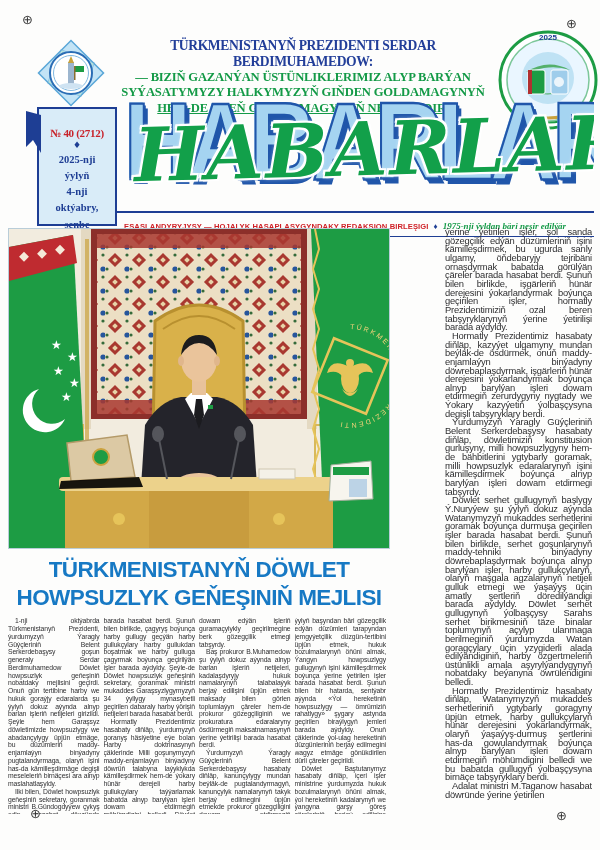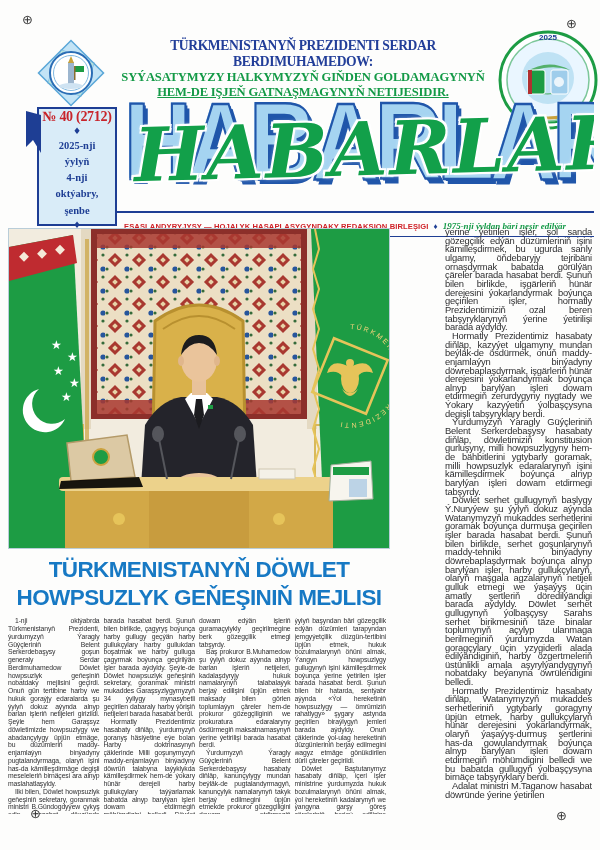--- a/index.html
+++ b/index.html
@@ -16,21 +16,21 @@
 
   .emblem{position:absolute;}
   .emblem-left{left:34px;top:36px;}
   .emblem-right{left:498px;top:28px;}
 
   
   .issue-box{position:absolute;left:37px;top:107px;width:80px;height:119px;
              background:#d9ecf8;border:2.5px solid #1e3e94;box-sizing:border-box;
              text-align:center;font-family:"Liberation Serif",serif;font-weight:bold;}
   .issue-ribbon{position:absolute;left:-13px;top:2px;}
-  .issue-no{margin-top:0;font-size:14px;color:#c8242b;letter-spacing:-0.3px;}
+  .issue-no{margin-top:18px;font-size:11px;color:#c8242b;letter-spacing:-0.3px;}
   .diam{color:#1e3e94;font-size:9px;line-height:1.4;font-family:"DejaVu Sans",sans-serif;}
   .issue-date{font-size:10.5px;color:#1e3e94;line-height:1.55;text-align:center;}
 
   .masthead{position:absolute;left:124px;top:100px;width:470px;height:112px;overflow:hidden;}
   .mast-block{position:absolute;left:0;top:-20px;width:470px;
       font-family:"Liberation Sans",sans-serif;font-weight:bold;font-size:92px;
       letter-spacing:-5px;color:#a5d4f1;-webkit-text-stroke:2px #2056aa;
       text-shadow:4px 4px 0 #2056aa,2px 2px 0 #2056aa,-1px -1px 0 #7cb6e4;
       transform:scale(1.02,1.18);transform-origin:left top;white-space:nowrap;}
   .mast-script{position:absolute;left:10px;top:6px;width:470px;
@@ -83,20 +83,21 @@
       <rect x="34" y="26" width="6" height="22" fill="#9db6cf"></rect>
       <polygon points="37,20 34,27 40,27" fill="#c8a23c"></polygon>
       <rect x="41" y="30" width="9" height="6" fill="#1d9c44"></rect>
       <rect x="40" y="30" width="1.5" height="14" fill="#8a6d2f"></rect>
       <ellipse cx="37" cy="50" rx="12" ry="3" fill="#cfe3f2"></ellipse>
     </svg>
   </div>
 
   <div class="quote">
     <div class="q1">TÜRKMENISTANYŇ PREZIDENTI SERDAR BERDIMUHAMEDOW:</div>
+    <div class="q2">— BIZIŇ GAZANÝAN ÜSTÜNLIKLERIMIZ ALYP BARÝAN</div>
     <div class="q2">SYÝASATYMYZY HALKYMYZYŇ GIŇDEN GOLDAMAGYNYŇ</div>
     <div class="q2 u">HEM-DE IŞJEŇ GATNAŞMAGYNYŇ NETIJESIDIR.</div>
   </div>
 
   <div class="emblem emblem-right">
     <svg width="100" height="104" viewBox="0 0 100 104">
       <circle cx="50" cy="52" r="48" fill="#ffffff" stroke="#1d9c44" stroke-width="3"></circle>
       <circle cx="50" cy="52" r="41" fill="#eaf6ff" stroke="#7cc79a" stroke-width="1.5"></circle>
       <text x="50" y="12" text-anchor="middle" font-size="8" font-weight="bold" fill="#1e3e94">2025</text>
       <circle cx="50" cy="50" r="26" fill="#bfe2f4"></circle>

